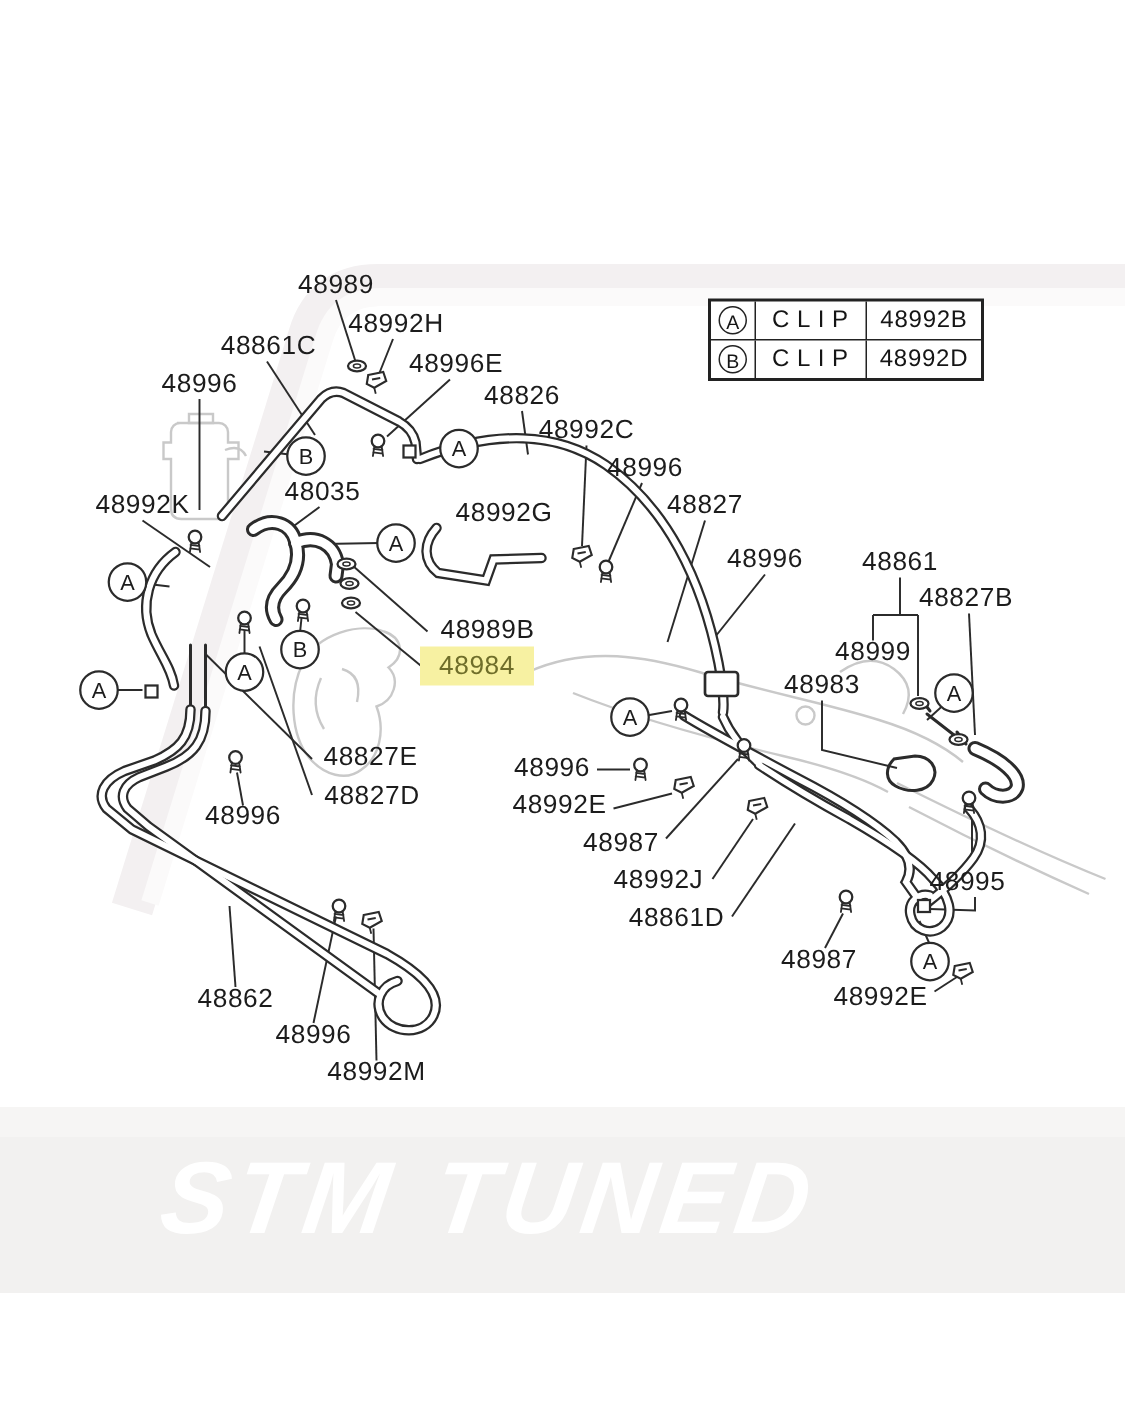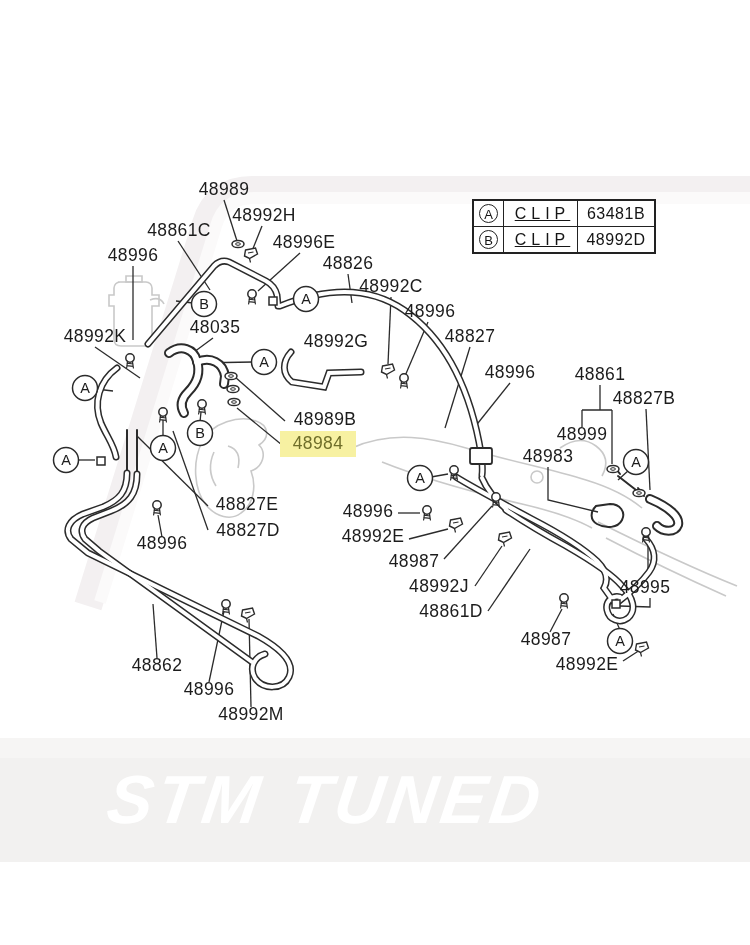--- a/index.html
+++ b/index.html
@@ -13,21 +13,21 @@
   .marker-letter{font-size:14.5px;fill:#1c1c1c;text-anchor:middle;}
 
   
   .legend{position:absolute;left:472px;top:199px;width:184px;border:2px solid #222;
           background:#fff;box-sizing:border-box;}
   .legend-row{display:flex;height:25px;align-items:stretch;}
   .legend-row + .legend-row{border-top:1.6px solid #222;}
   .legend .cell{display:flex;align-items:center;justify-content:center;box-sizing:border-box;
           font-size:16px;color:#151515;}
   .legend .c-marker{width:30px;border-right:1.6px solid #222;}
-  .legend .c-type{width:74px;border-right:1.6px solid #222;letter-spacing:5px;padding-left:4px;text-decoration:underline;}
+  .legend .c-type{width:74px;border-right:1.6px solid #222;letter-spacing:5px;padding-left:4px;}
   .legend .c-part{flex:1;letter-spacing:0.5px;}
   .legend .circ{display:inline-block;width:19px;height:19px;border:1.4px solid #222;border-radius:50%;
           font-size:13px;line-height:19px;text-align:center;box-sizing:border-box;}
 
   
   .brand-band{position:absolute;left:0;top:738px;width:750px;height:124px;background:#f2f1f0;}
   .brand-band .inner-strip{position:absolute;left:0;top:0;width:750px;height:20px;background:#f6f5f4;}
   .brand-logo{position:absolute;left:108px;top:22px;color:#ffffff;
           font-size:68px;font-weight:900;font-style:italic;letter-spacing:4px;
           transform:skewX(-8deg);white-space:nowrap;user-select:none;}
@@ -307,21 +307,21 @@
       </g>
   </svg>
 
   
   <div class="legend">
     <div class="legend-row">
       <div class="cell c-marker">
           <span class="circ">A</span>
         </div>
       <div class="cell c-type">CLIP</div>
-      <div class="cell c-part">63481B</div>
+      <div class="cell c-part">48992B</div>
     </div>
     <div class="legend-row">
       <div class="cell c-marker">
           <span class="circ">B</span>
         </div>
       <div class="cell c-type">CLIP</div>
       <div class="cell c-part">48992D</div>
     </div>
   </div>
 

